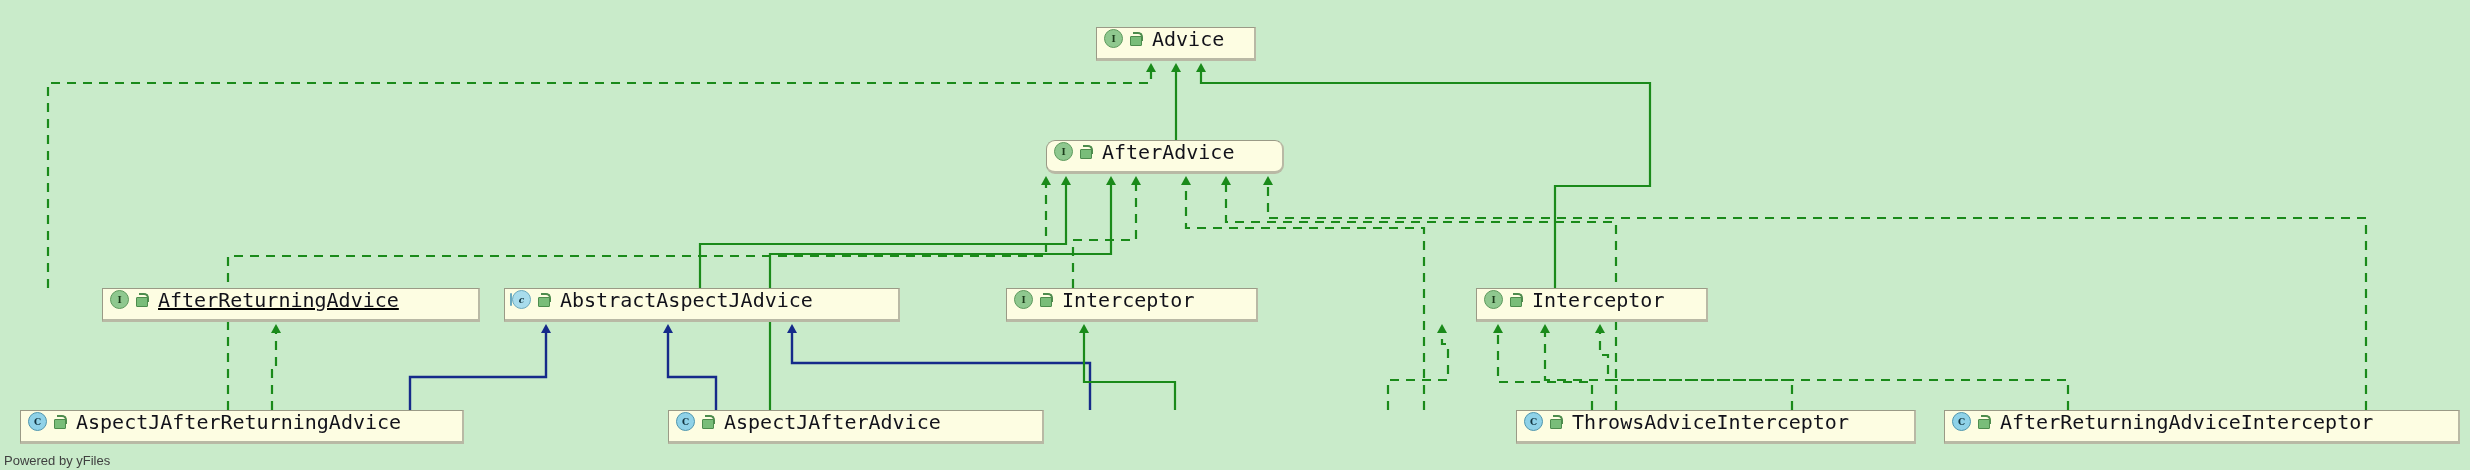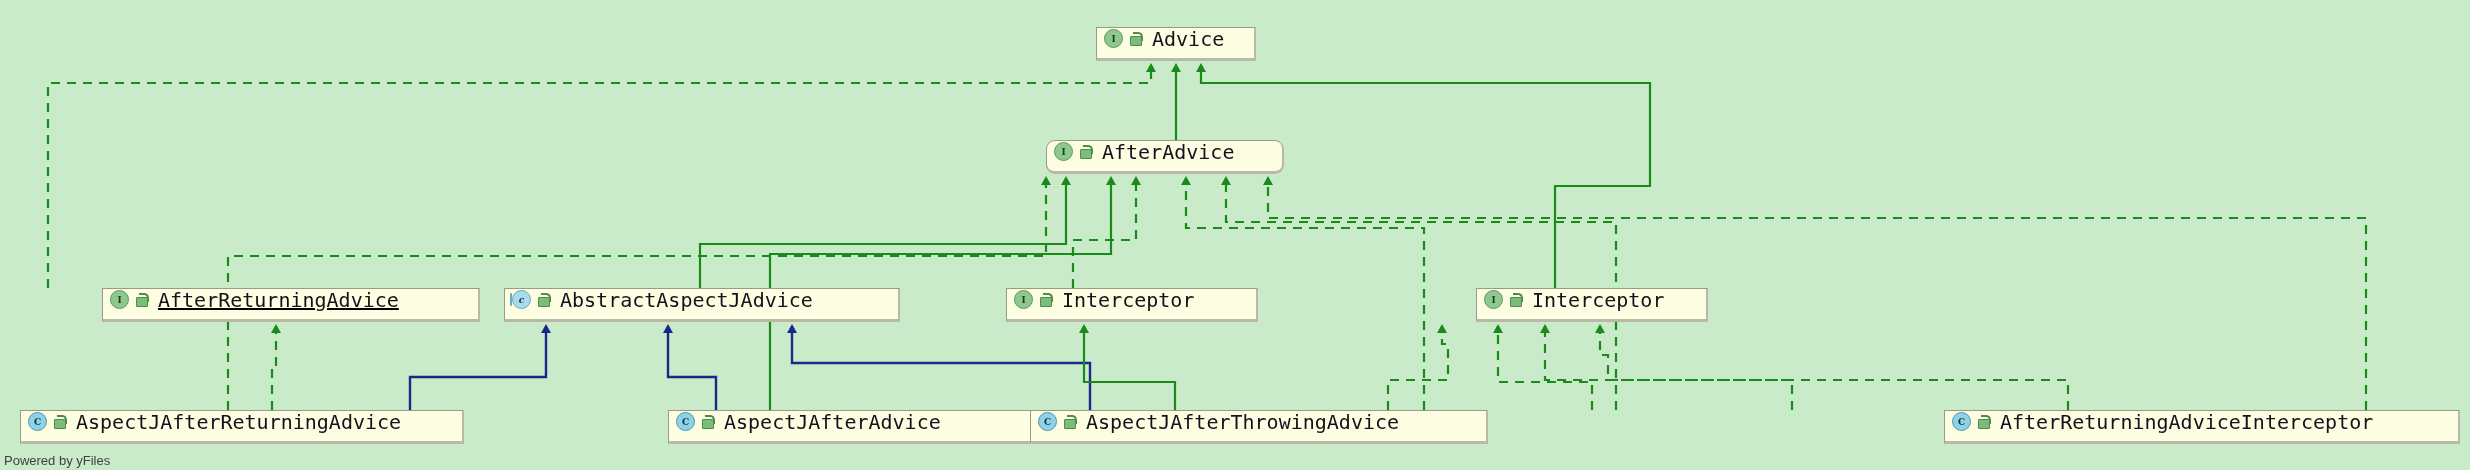--- a/index.html
+++ b/index.html
@@ -239,29 +239,29 @@
 
   <div class="node" id="n-aspectj_after_advice" style="left: 668px; top: 410px; width: 376px;">
     <span class="tico cls"></span>
     <span class="vico">
         <span class="shackle"></span>
         <span class="body"></span>
       </span>
     <span class="label">AspectJAfterAdvice</span>
   </div>
 
-  <div class="node" id="n-aspectj_after_throwing_advice" style="left: 1030px; top: 410px; width: 458px;">
-    <span class="tico cls"></span>
-    <span class="vico">
-        <span class="shackle"></span>
-        <span class="body"></span>
-      </span>
-    <span class="label">AspectJAfterThrowingAdvice</span>
-  </div>
-
+
+  <div class="node" id="n-throws_advice_interceptor" style="left: 1516px; top: 410px; width: 400px;">
+    <span class="tico cls"></span>
+    <span class="vico">
+        <span class="shackle"></span>
+        <span class="body"></span>
+      </span>
+    <span class="label">ThrowsAdviceInterceptor</span>
+  </div>
 
   <div class="node" id="n-after_returning_advice_interceptor" style="left: 1944px; top: 410px; width: 516px;">
     <span class="tico cls"></span>
     <span class="vico">
         <span class="shackle"></span>
         <span class="body"></span>
       </span>
     <span class="label">AfterReturningAdviceInterceptor</span>
   </div>
 

